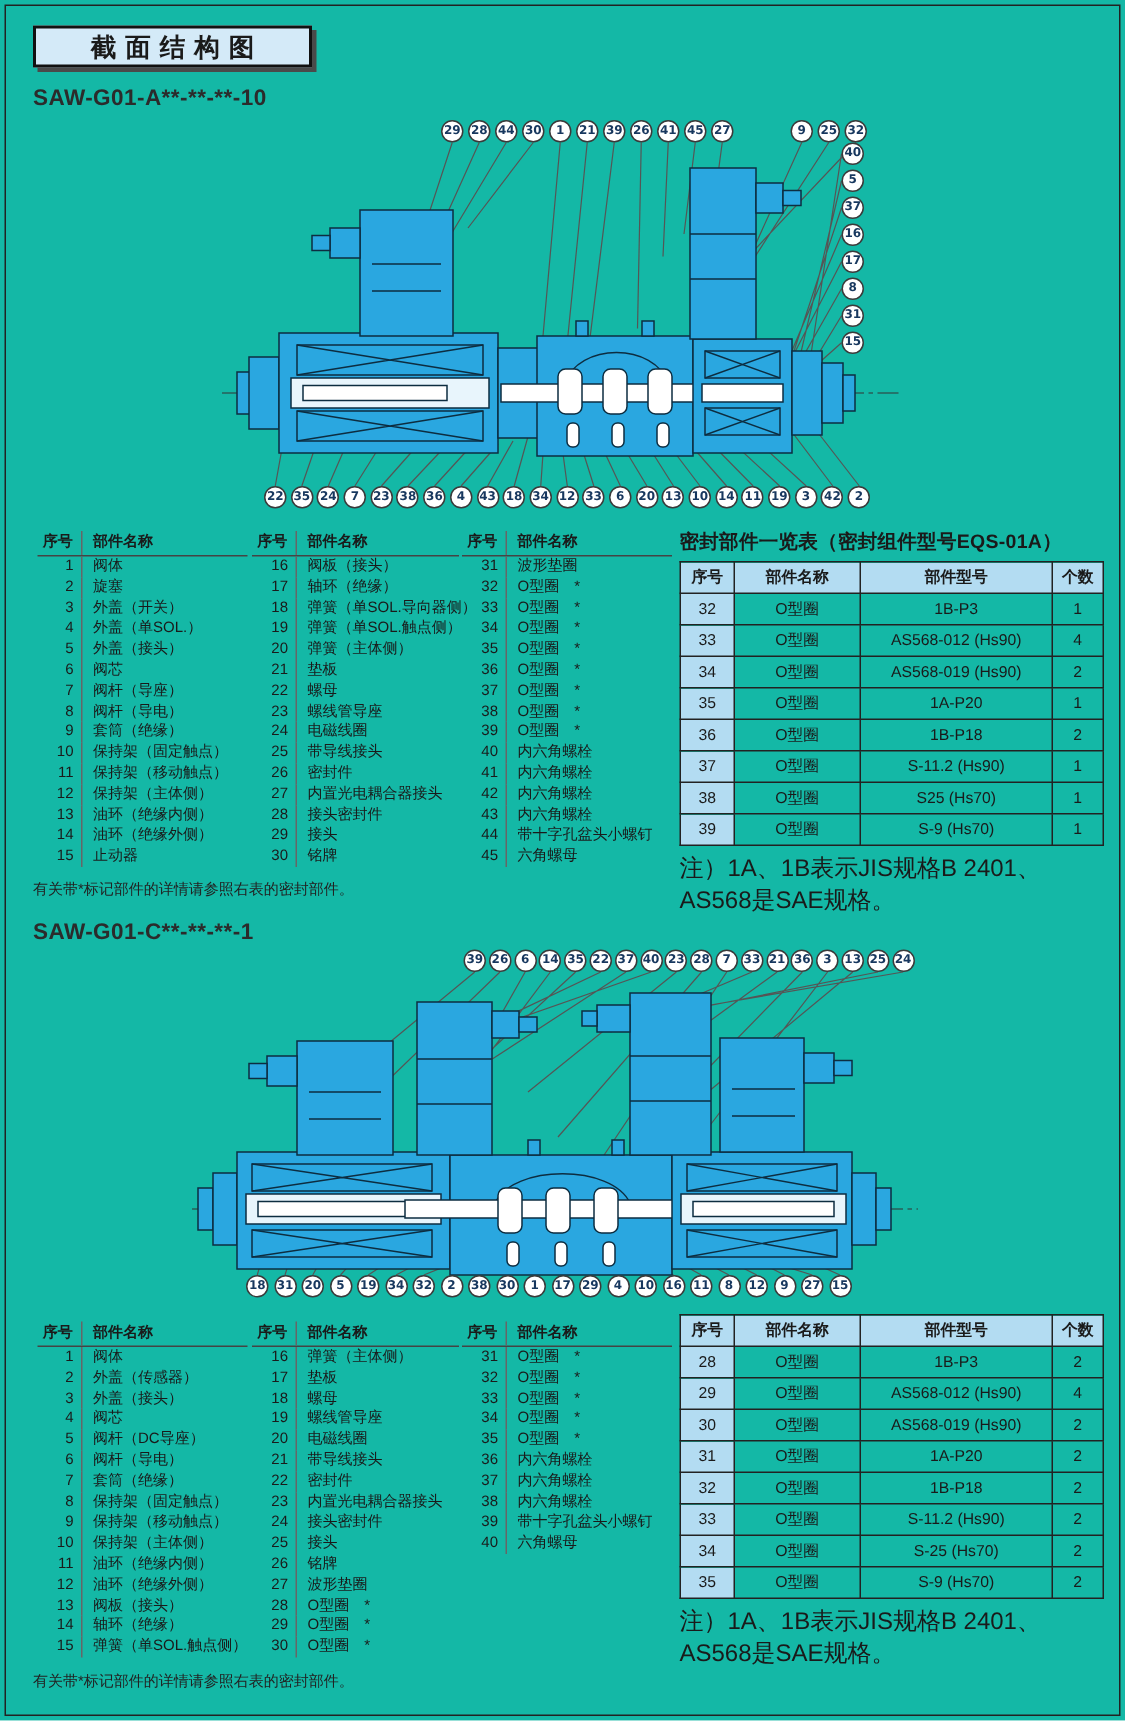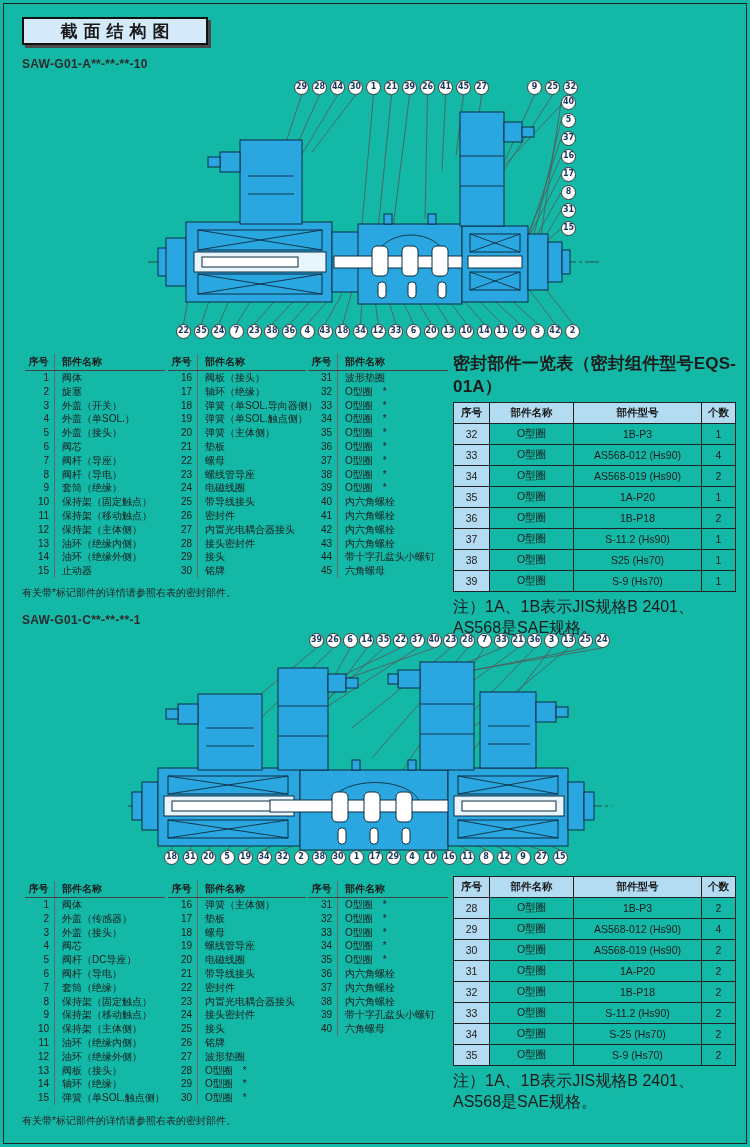--- a/index.html
+++ b/index.html
@@ -3,21 +3,21 @@
 <meta charset="utf-8">
 <style>
   html,body{margin:0;padding:0;background:#fff;}
   .page{position:relative;width:750px;height:1147px;background:#14b8a6;overflow:hidden;
         font-family:"Liberation Sans",sans-serif;color:#1a1a1a;}
   .frame{position:absolute;inset:3px;border:1px solid #222;pointer-events:none;}
   
   .title-box{position:absolute;left:22px;top:17px;width:186px;height:28px;background:#d4eaf8;
     border:2px solid #111;box-shadow:3px 3px 0 #4a4a4a;display:flex;align-items:center;justify-content:center;
     font-weight:bold;font-size:17px;letter-spacing:6px;padding-left:6px;box-sizing:border-box;}
-  .model-label{position:absolute;left:22px;font-size:12px;font-weight:bold;color:#2b2b2b;letter-spacing:.3px;}
+  .model-label{position:absolute;left:22px;font-size:15px;font-weight:bold;color:#2b2b2b;letter-spacing:.3px;}
   
   .diagram{position:absolute;}
   .diagram svg{position:absolute;left:0;top:0;}
   .co-row{position:absolute;display:flex;}
   .co-col{position:absolute;display:flex;flex-direction:column;}
   .co{width:15px;height:15px;flex:0 0 auto;border:1px solid #3a3a3a;border-radius:50%;background:#fff;
       box-sizing:border-box;font-family:"DejaVu Sans",sans-serif;font-weight:bold;font-size:8px;line-height:12.5px;
       text-align:center;color:#17375e;}
   .cl{stroke:#333;stroke-width:.8;stroke-dasharray:14 3 3 3;}
   .vb{fill:#2aa7e0;stroke:#0d2d40;stroke-width:1;}
@@ -27,21 +27,21 @@
   .leader{stroke:#555;stroke-width:.8;fill:none;}
   
   .parts{position:absolute;font-size:10px;line-height:13.8px;white-space:nowrap;}
   .p-head{display:flex;font-weight:bold;border-bottom:1.5px solid #444;height:16px;line-height:15px;}
   .p-row{display:flex;}
   .p-no{width:30px;padding-right:5px;text-align:right;border-right:1px solid #666;box-sizing:border-box;flex:0 0 30px;}
   .p-head .p-no{text-align:center;padding-right:2px;}
   .p-name{padding-left:7px;}
   
   .seal{position:absolute;width:286px;}
-  .seal-title{font-weight:bold;font-size:17px;margin-bottom:4px;letter-spacing:.2px;}
+  .seal-title{font-weight:bold;font-size:13px;margin-bottom:4px;letter-spacing:.2px;}
   .seal table{border-collapse:collapse;font-size:10.5px;table-layout:fixed;}
   .seal th,.seal td{border:1px solid #222;text-align:center;height:20px;padding:0 2px;overflow:hidden;}
   .seal th{background:#b3dcf2;font-weight:bold;}
   .seal td.c-no{background:#b3dcf2;}
   .seal-note{font-size:16px;margin-top:5px;}
   .foot-note{position:absolute;left:22px;font-size:10px;color:#222;}
 </style>
 </head>
 <body>
 

